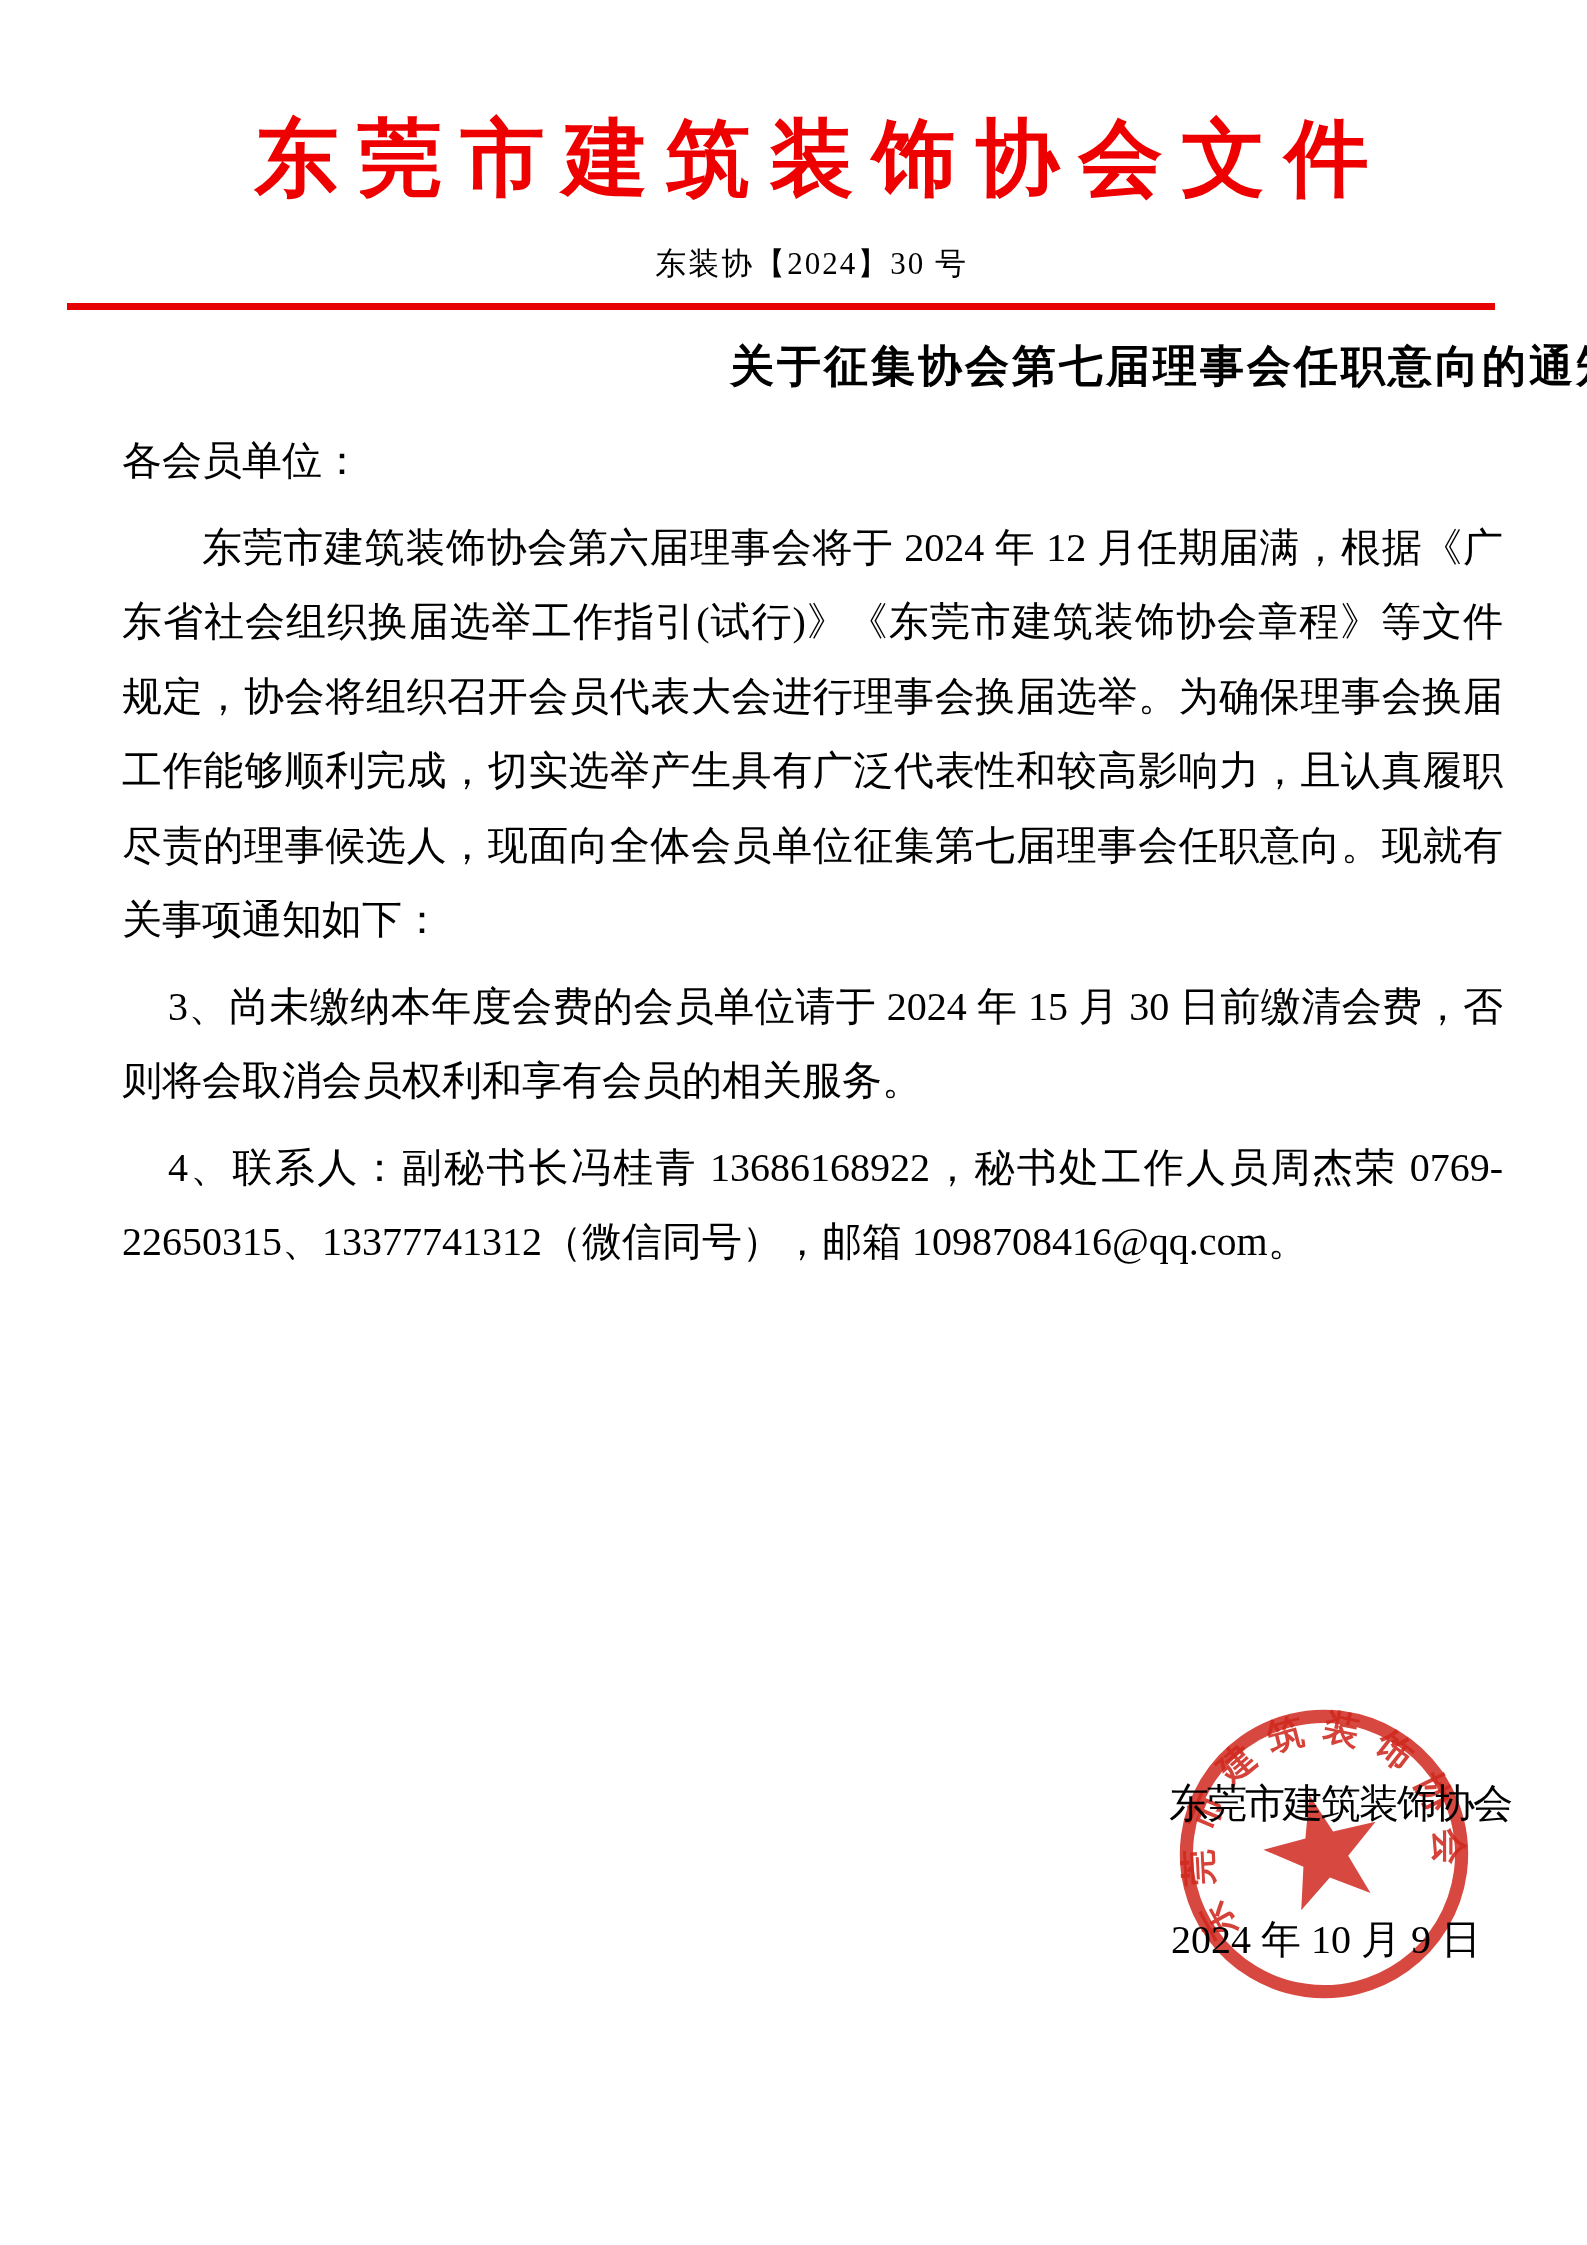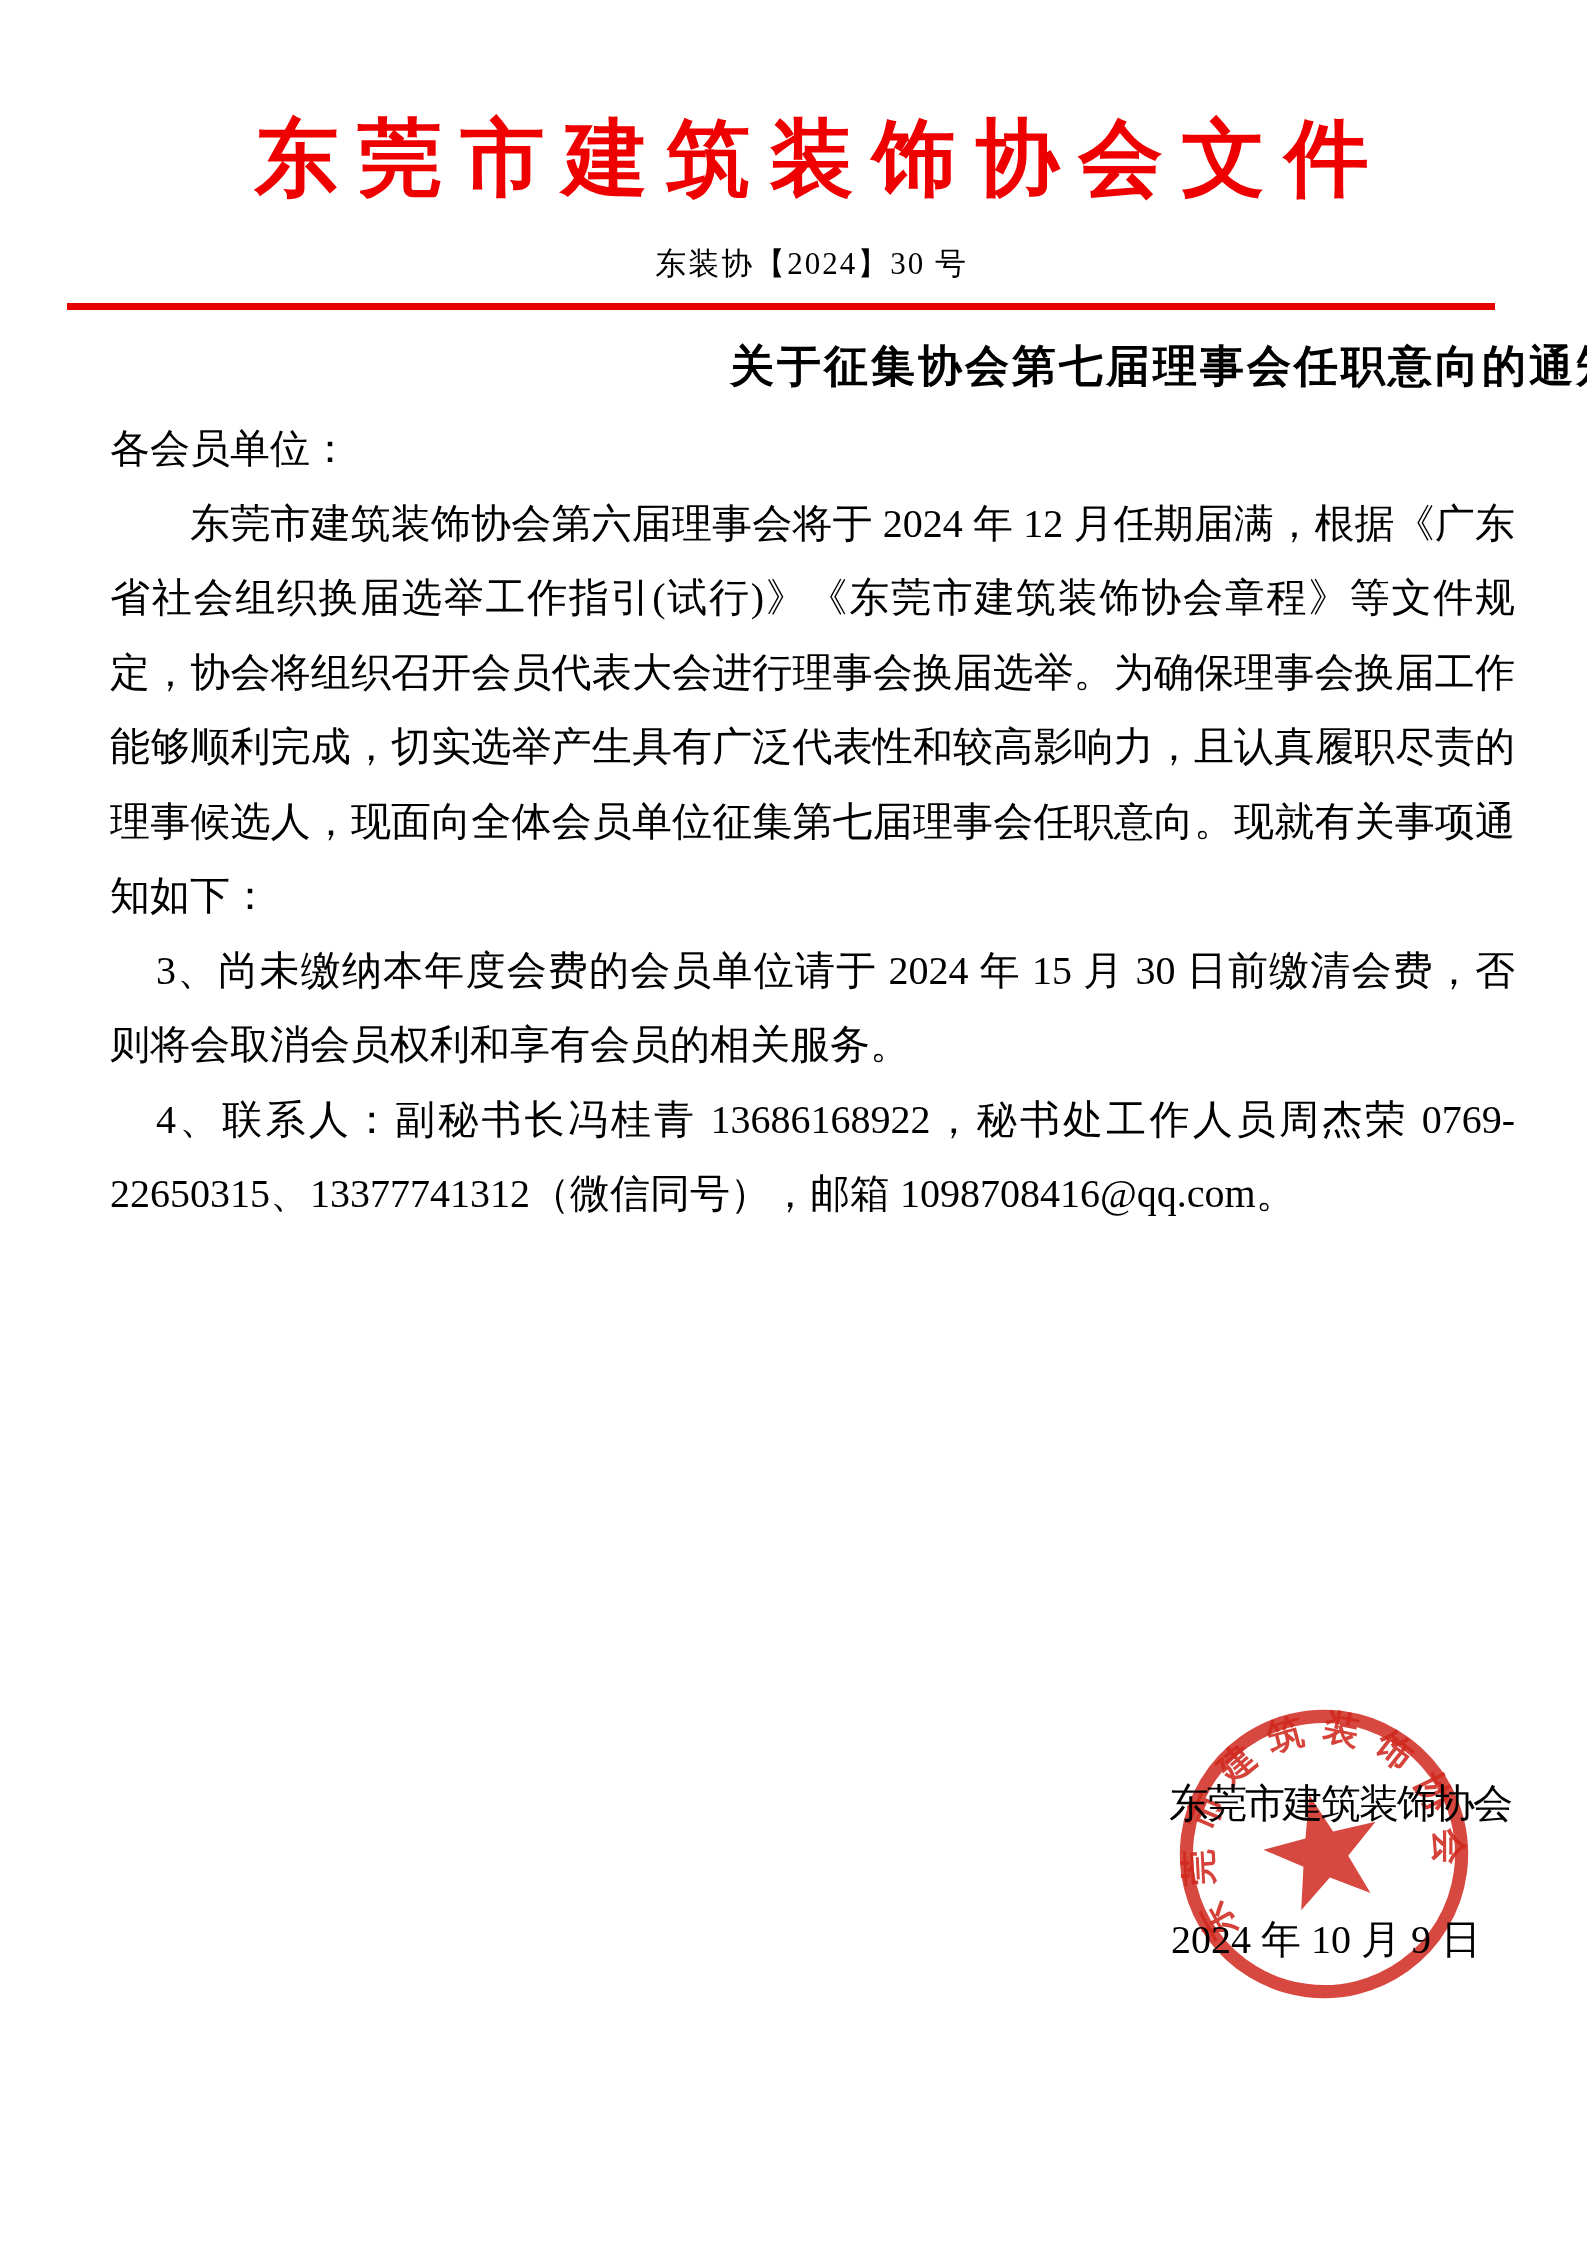--- a/index.html
+++ b/index.html
@@ -35,21 +35,21 @@
     position:absolute; top:342px; left:0; width:100%;
     text-align:right;
     font-size:44px; font-weight:bold; letter-spacing:3px;
     line-height:50px;
   }
   .body-text {
     position:absolute; left:110px; top:412px; width:1405px;
     font-size:40px; line-height:74.5px;
     text-align:justify; text-justify:inter-ideograph;
   }
-  .body-text p { margin:0; }
+  .body-text p { margin:12px; }
   .salutation   { text-indent:0; }
   .indent-large { text-indent:80px; }
   .indent-small { text-indent:46px; }
   .sig-org {
     position:absolute; top:1776px; right:112px;
     font-size:40px; letter-spacing:-2px;
     z-index:3; white-space:nowrap;
   }
   .sig-date {
     position:absolute; top:1912px; right:142px;

